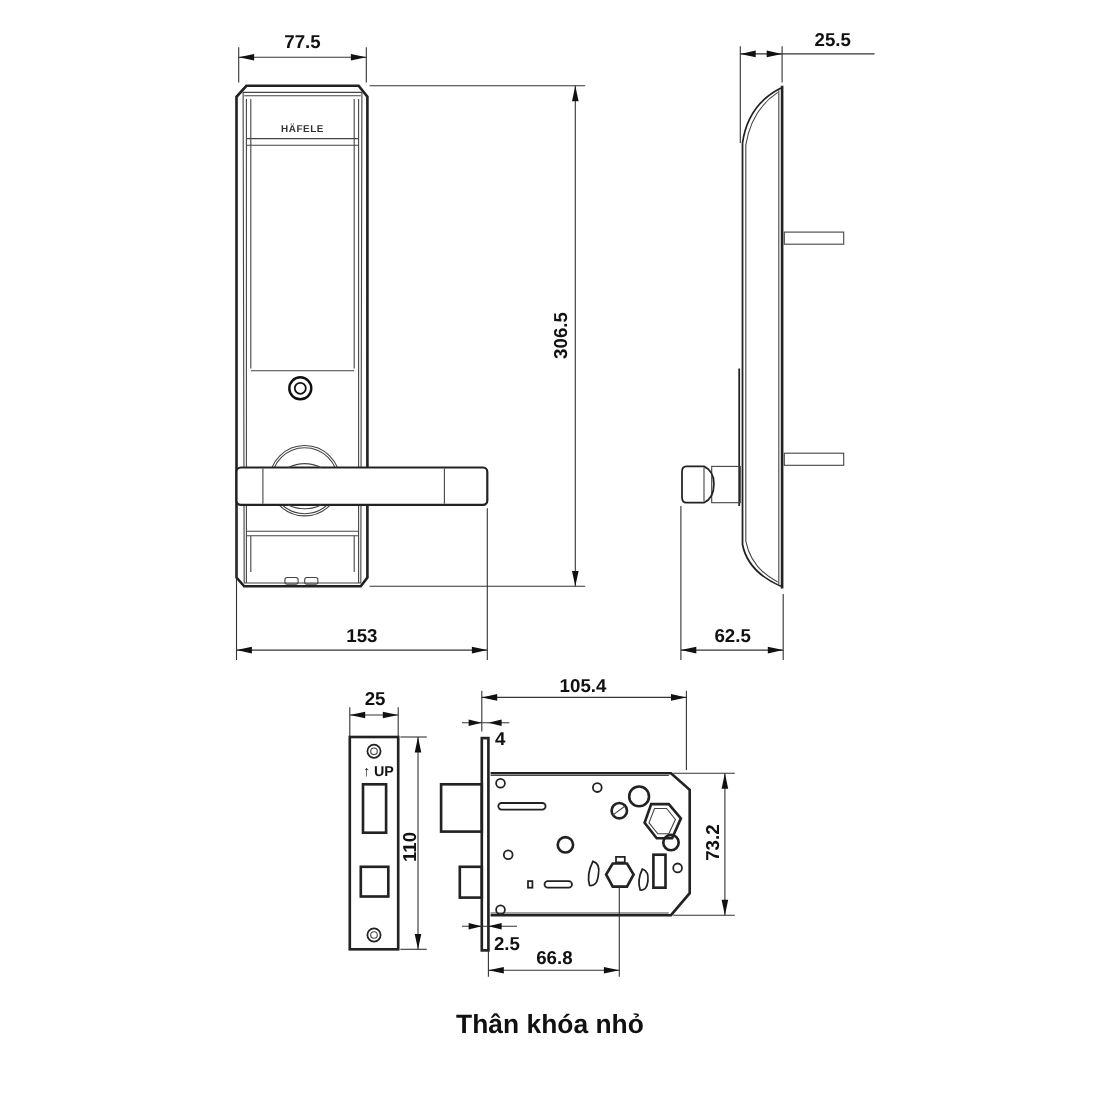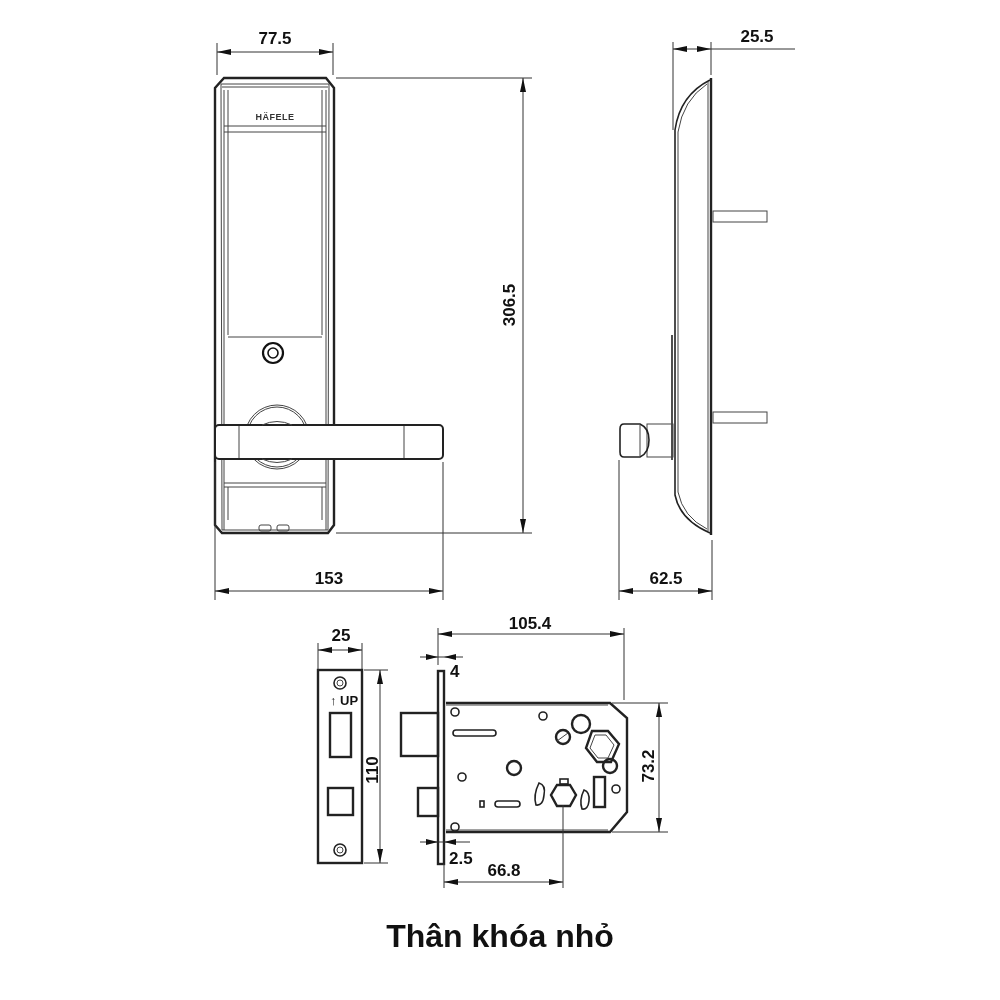--- a/index.html
+++ b/index.html
@@ -8,21 +8,21 @@
   svg { position: absolute; left: 0; top: 0; }
   .ln { fill: none; stroke: #222; stroke-width: 1.6; }
   .ln2 { fill: none; stroke: #222; stroke-width: 2.4; }
   .thin { fill: none; stroke: #444; stroke-width: 1; }
   .dim { fill: none; stroke: #333; stroke-width: 1; }
   .arw { fill: #111; }
   .dimtxt { font-family: "Liberation Sans", sans-serif; font-weight: bold; font-size: 17px; fill: #111; }
   .brand { font-family: "Liberation Sans", sans-serif; font-weight: bold; font-size: 9px; fill: #333; letter-spacing: 0.5px; }
   .up { font-family: "Liberation Sans", sans-serif; font-weight: bold; font-size: 13px; fill: #111; }
   .caption { position: absolute; left: 0; width: 1000px; top: 918px; text-align: center;
-             font-family: "Liberation Sans", sans-serif; font-weight: bold; font-size: 32px; color: #111; }
+             font-family: "Liberation Sans", sans-serif; font-weight: bold; font-size: 24px; color: #111; }
 </style>
 </head>
 <body>
 
 <svg width="1000" height="1000" viewBox="0 0 1000 1000">
 
   <g>
 
     <g>
       <line class="dim" x1="217" y1="43" x2="217" y2="75"></line>

